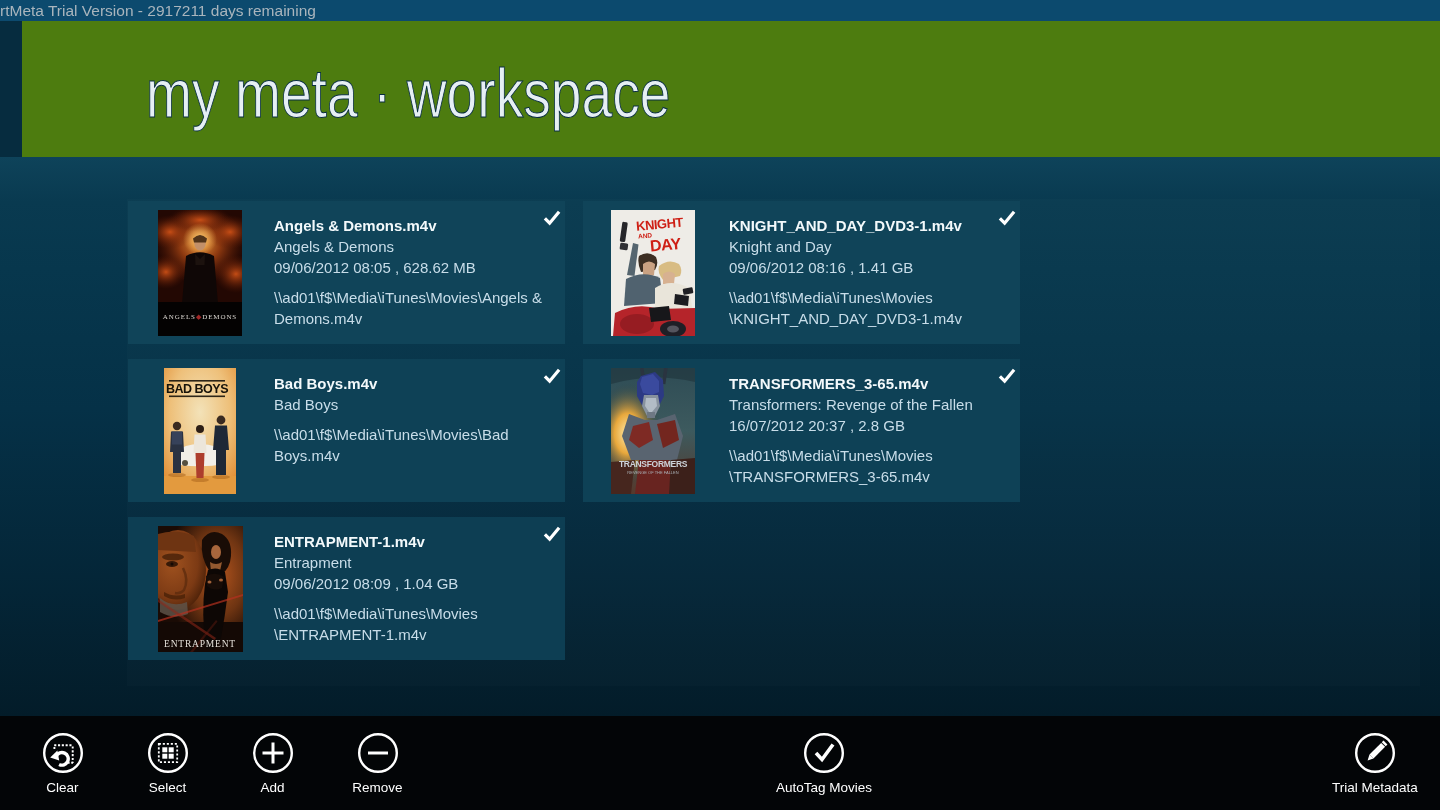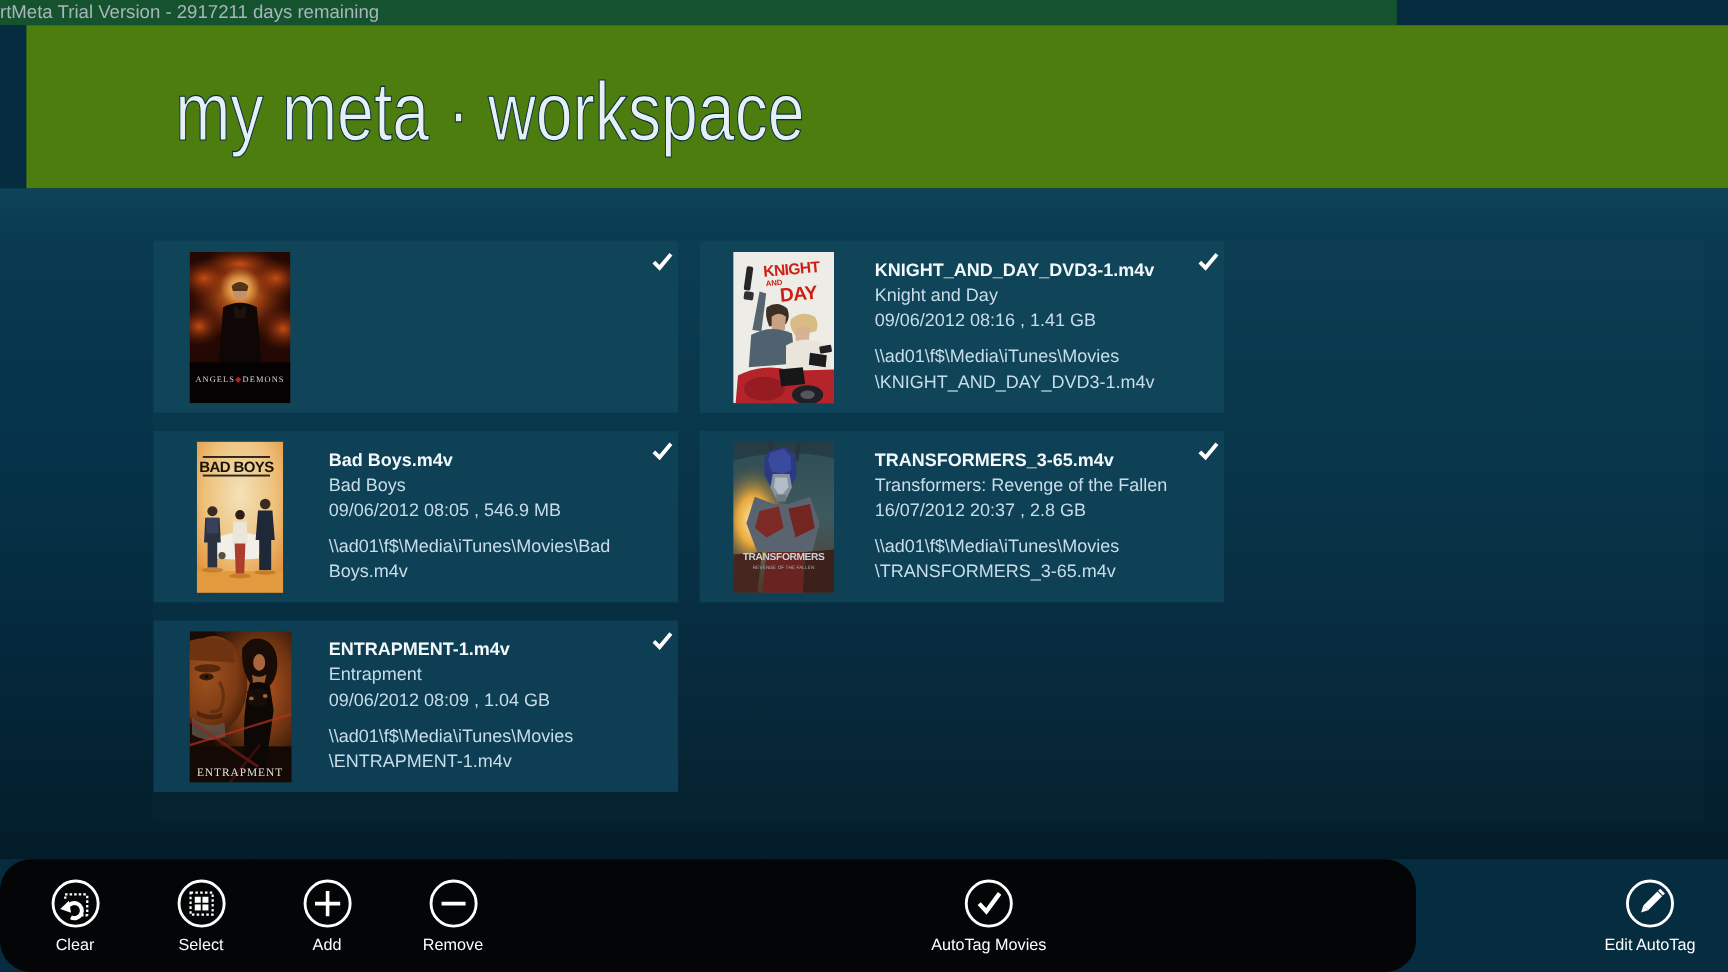--- a/index.html
+++ b/index.html
@@ -1,31 +1,31 @@
 <!DOCTYPE html>
 <html><head>
 <meta charset="utf-8">
 <style>
   * { margin:0; padding:0; box-sizing:border-box; }
   html,body { width:1440px; height:810px; overflow:hidden; }
   body { font-family:"Liberation Sans", sans-serif; position:relative; background:#062C3F; }
-  .titlebar { position:absolute; left:0; top:0; width:1164px; height:21px; background:#14532d; }
+  .titlebar { position:absolute; left:0; top:0; width:1440px; height:21px; background:#0c4a6e; }
   .titlebar span { position:absolute; left:0; top:2px; font-size:15.5px; color:#a9b5bd; white-space:nowrap; }
   .header { position:absolute; left:0; top:21px; width:1440px; height:136px; background:#4d7c0f;margin-left:22px; }
   .header h1 { position:absolute; left:124px; top:33px; font-size:69px; font-weight:normal; color:#e6eff4; letter-spacing:0px; white-space:nowrap; transform:scaleX(0.8); transform-origin:left top; -webkit-text-stroke:1px #072c40; }
   .body { position:absolute; left:0; top:157px; width:1440px; height:559px;
     background:linear-gradient(180deg, #0e435a 0%, #093a50 8%, #07374d 20%, #053147 45%, #042638 75%, #031c29 100%); }
   .panel { position:absolute; left:127px; top:42px; width:1293px; height:487px; background:rgba(255,255,255,0.015); }
   .card { position:absolute; width:437px; height:143px; background:#104459; }
   .poster { position:absolute; top:9px; }
   .ctext { position:absolute; left:146px; top:15px; font-size:15px; line-height:20.8px; color:#c8dde9; white-space:nowrap; }
   .ctext .t { font-weight:bold; color:#f3f9fb; }
   .ctext .path { margin-top:9.6px; }
   .check { position:absolute; top:8px; right:4px; width:18px; height:18px; }
-  .appbar { position:absolute; left:0; top:716px; width:1180px; height:94px; background:#030507;border-radius:26px; }
+  .appbar { position:absolute; left:0; top:716px; width:1440px; height:94px; background:#030507; }
   .abtn { position:absolute; top:16px; width:120px; text-align:center; }
   .abtn svg { display:block; margin:0 auto; }
   .abtn .lbl { margin-top:6px; font-size:13.5px; color:#ffffff; }
 </style>
 </head>
 <body>
   <div class="titlebar">
     <span>rtMeta Trial Version - 2917211 days remaining</span>
   </div>
   <div class="header">
@@ -60,20 +60,26 @@
         <ellipse cx="78" cy="64" rx="22" ry="19" fill="url(#adr)"></ellipse>
         <ellipse cx="42" cy="10" rx="30" ry="12" fill="url(#adr)"></ellipse>
         <ellipse cx="42" cy="29" rx="17" ry="16" fill="url(#adhalo)"></ellipse>
         <ellipse cx="42" cy="33" rx="5.8" ry="7.5" fill="#c29069"></ellipse>
         <path d="M35 28.5 Q42 21.5 49 28.5 L48 32.5 L36 32.5 Z" fill="#513419"></path>
         <path d="M28 46 Q42 38.5 56 46 L60 94 L24 94 Z" fill="#0f0706"></path>
         <path d="M37 44 L42 49 L47 44 L46.5 55 L37.5 55 Z" fill="#1c120e"></path>
         <rect y="92" width="84" height="34" fill="#040202"></rect>
         <text x="42" y="108.5" text-anchor="middle" font-family="Liberation Serif, serif" font-size="7" fill="#dedad4" letter-spacing="0.9">ANGELS<tspan fill="#a02828">◆</tspan>DEMONS</text>
       </svg>
+      <div class="ctext">
+        <div class="t">Angels &amp; Demons.m4v</div>
+        <div>Angels &amp; Demons</div>
+        <div>09/06/2012 08:05 , 628.62 MB</div>
+        <div class="path">\\ad01\f$\Media\iTunes\Movies\Angels &amp;<br>Demons.m4v</div>
+      </div>
       <svg class="check" viewBox="0 0 19 19">
         <path d="M2 10 L7 15 L17 3" stroke="#ffffff" stroke-width="3.4" fill="none"></path>
       </svg>
     </div>
     <div class="card" style="left:583px; top:44px;" id="c2">
       <svg class="poster" style="left:28px" width="84" height="126" viewBox="0 0 84 126">
         <rect width="84" height="126" fill="#eeece7"></rect>
         <g transform="rotate(-5 45 25)" fill="#ce1f15" font-family="Liberation Sans,sans-serif" font-weight="bold">
           <text x="26" y="19" font-size="13" letter-spacing="-0.5">KNIGHT</text>
           <text x="27" y="27" font-size="6.5">AND</text>
@@ -131,21 +137,20 @@
         <path d="M31.5 85 L40.5 85 L39.5 110 L32.5 110 Z" fill="#ad3d2c"></path>
         <circle cx="57" cy="52" r="4.4" fill="#3a2a20"></circle>
         <path d="M51 57.5 L63 57.5 L65 82 L62 82 L62 107 L52 107 L52 82 L49 82 Z" fill="#1f2836"></path>
         <ellipse cx="13" cy="107" rx="9" ry="2" fill="#b06a20" opacity="0.6"></ellipse>
         <ellipse cx="36" cy="112" rx="9" ry="2" fill="#b06a20" opacity="0.6"></ellipse>
         <ellipse cx="57" cy="109" rx="9" ry="2" fill="#b06a20" opacity="0.6"></ellipse>
       </svg>
       <div class="ctext">
         <div class="t">Bad Boys.m4v</div>
         <div>Bad Boys</div>
-        <div>09/06/2012 08:05 , 546.9 MB</div>
         <div class="path">\\ad01\f$\Media\iTunes\Movies\Bad<br>Boys.m4v</div>
       </div>
       <svg class="check" viewBox="0 0 19 19">
         <path d="M2 10 L7 15 L17 3" stroke="#ffffff" stroke-width="3.4" fill="none"></path>
       </svg>
     </div>
     <div class="card" style="left:583px; top:202px; background:#0e4156;" id="c4">
       <svg class="poster" style="left:28px" width="84" height="126" viewBox="0 0 84 126">
         <defs>
           <radialGradient id="tfsun" cx="20%" cy="52%" r="40%">
@@ -284,15 +289,15 @@
     </div>
     <div class="abtn" style="left:1315px;">
       <svg width="42" height="42" viewBox="0 0 42 42">
         <circle cx="21" cy="21" r="18.8" fill="none" stroke="#fff" stroke-width="2.4"></circle>
         <g transform="rotate(45 21 21)">
           <rect x="18.2" y="9.5" width="5.6" height="16.5" fill="#fff"></rect>
           <rect x="18.2" y="6.2" width="5.6" height="2.4" fill="#fff"></rect>
           <path d="M18.2 26 H23.8 L21 31.5 Z" fill="#fff"></path>
         </g>
       </svg>
-      <div class="lbl">Edit AutoTag</div>
+      <div class="lbl">Trial Metadata</div>
     </div>
   </div>
 
 </body></html>

